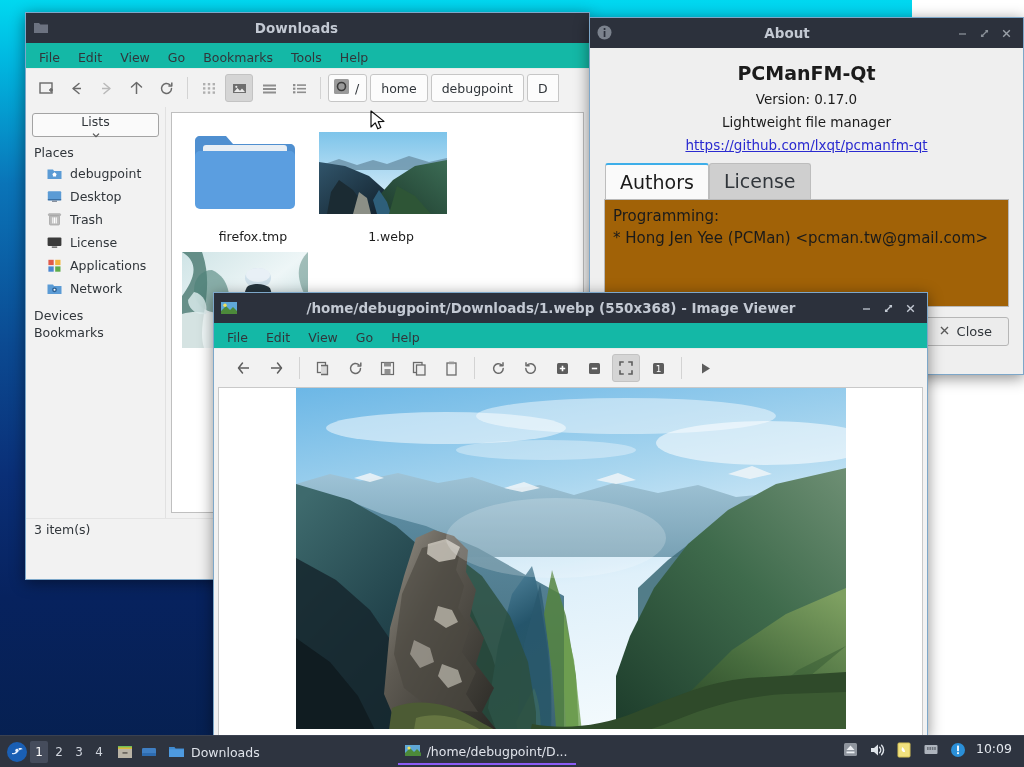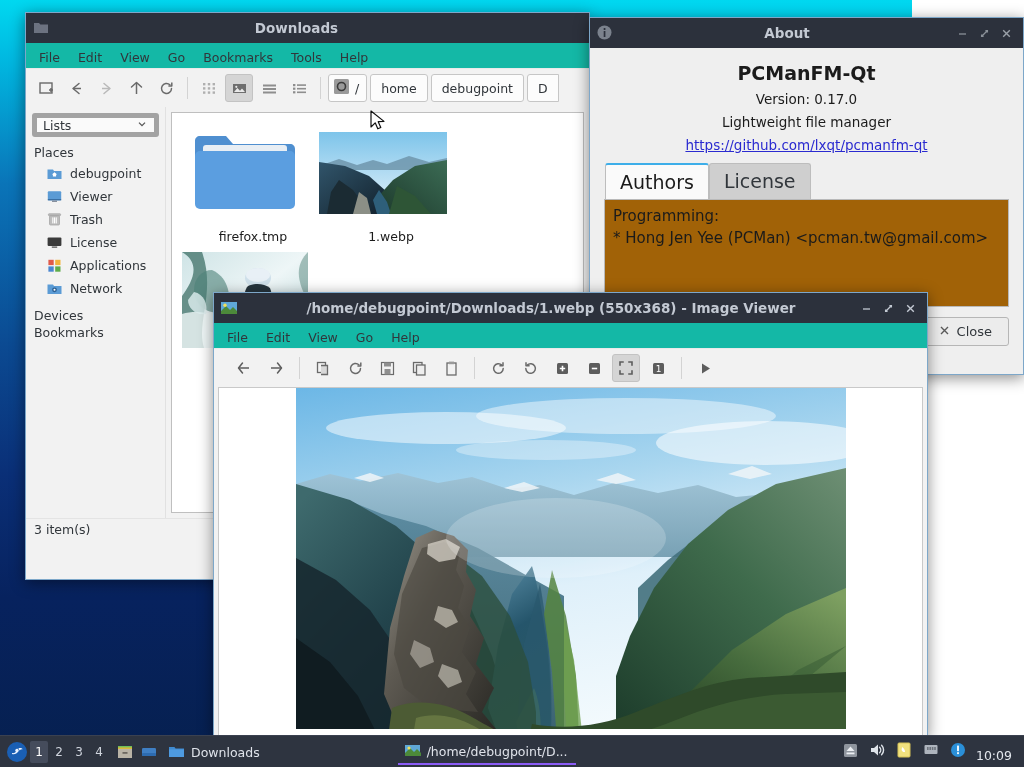--- a/index.html
+++ b/index.html
@@ -47,23 +47,23 @@
   }
   .tbtn.active { background: #d5d5d5; border: 1px solid #c3c3c3; }
   .tbsep { width: 1px; height: 22px; background: #d3d3d3; margin: 0 5px; }
 
   
   #fm-win { left: 25px; top: 12px; width: 565px; height: 568px; background: #f2f2f2;
             border: 1px solid #7da7c9; }
   #fm-body { display: flex; height: 411px; background: #f2f2f2; }
   #fm-side { width: 140px; background: #f2f2f2; padding: 6px; border-right: 1px solid #e1e1e1; }
   .combo {
-    height: 24px; border: 5px solid #a3a3a3; border-radius: 3px; background: #fafafa;
+    height: 24px; border: 1px solid #a3a3a3; border-radius: 3px; background: #fafafa;
     display: flex; align-items: center; padding: 0 6px; font-size: 12.5px; color: #31363b;
-    justify-content: space-between; cursor: pointer;
+    justify-content: space-between; cursor: pointer; flex-direction: column;
   }
   .side-head { font-size: 12.5px; color: #31363b; margin: 8px 0 2px 2px; }
   .side-item {
     display: flex; align-items: center; gap: 7px; padding: 3px 0 3px 14px;
     font-size: 12.5px; color: #31363b; cursor: pointer; border-radius: 2px;
   }
   .side-ico { width: 17px; height: 17px; flex: 0 0 17px; }
   #fm-main {
     flex: 1; background: #fff; margin: 5px; border: 1px solid #bfbfbf;
     display: flex; flex-wrap: wrap; align-content: flex-start; padding: 8px 4px;
@@ -131,21 +131,21 @@
     font-size: 12px; color: #cfd4dd; cursor: pointer; border-radius: 2px;
   }
   .wsbtn.sel { background: #454c5c; color: #fff; }
   .quick { width: 22px; height: 22px; display: flex; align-items: center; justify-content: center; cursor: pointer; }
   .taskitem {
     display: flex; align-items: center; gap: 6px; padding: 3px 8px 1px 6px;
     font-size: 12.5px; color: #dfe3ea; cursor: pointer; max-width: 210px;
     white-space: nowrap; overflow: hidden;
   }
   .taskitem.active { border-bottom: 2px solid #8b5cf6; }
-  .tb-right { margin-left: auto; display: flex; align-items: flex-end; gap: 9px; padding-right: 6px; }
+  .tb-right { margin-left: auto; display: flex; align-items: flex-start; gap: 9px; padding-right: 6px; }
   .clock { font-size: 12.5px; color: #e4e8ee; }
 
   .cursor-arrow { position: absolute; pointer-events: none; }
 </style>
 </head>
 <body>
 
 <div id="desktop">
 
   <div class="win" id="fm-win">
@@ -278,21 +278,21 @@
           <span>debugpoint</span>
         </div>
         <div class="side-item">
           <span class="side-ico">
             <svg width="17" height="17" viewBox="0 0 17 17">
                 <rect x="1.8" y="3.2" width="13.4" height="9" rx="1" fill="#5b9bd5"></rect>
                 <rect x="1.8" y="11" width="13.4" height="1.4" fill="#3a6fa3"></rect>
                 <rect x="6" y="12.6" width="5" height="1.3" fill="#7d8694"></rect>
               </svg>
           </span>
-          <span>Viewer</span>
+          <span>Desktop</span>
         </div>
         <div class="side-item">
           <span class="side-ico">
             <svg width="17" height="17" viewBox="0 0 17 17" fill="#bdbdbd" stroke="#a0a0a0" stroke-width=".7">
               <rect x="3.5" y="4.6" width="10" height="9.4" rx="1"></rect>
                 <rect x="2.4" y="2.8" width="12.2" height="1.8" rx=".6"></rect>
               <rect x="6.3" y="6.4" width="1.1" height="6" fill="#fff" stroke="none"></rect>
               <rect x="8" y="6.4" width="1.1" height="6" fill="#fff" stroke="none"></rect>
               <rect x="9.7" y="6.4" width="1.1" height="6" fill="#fff" stroke="none"></rect>
               </svg>

